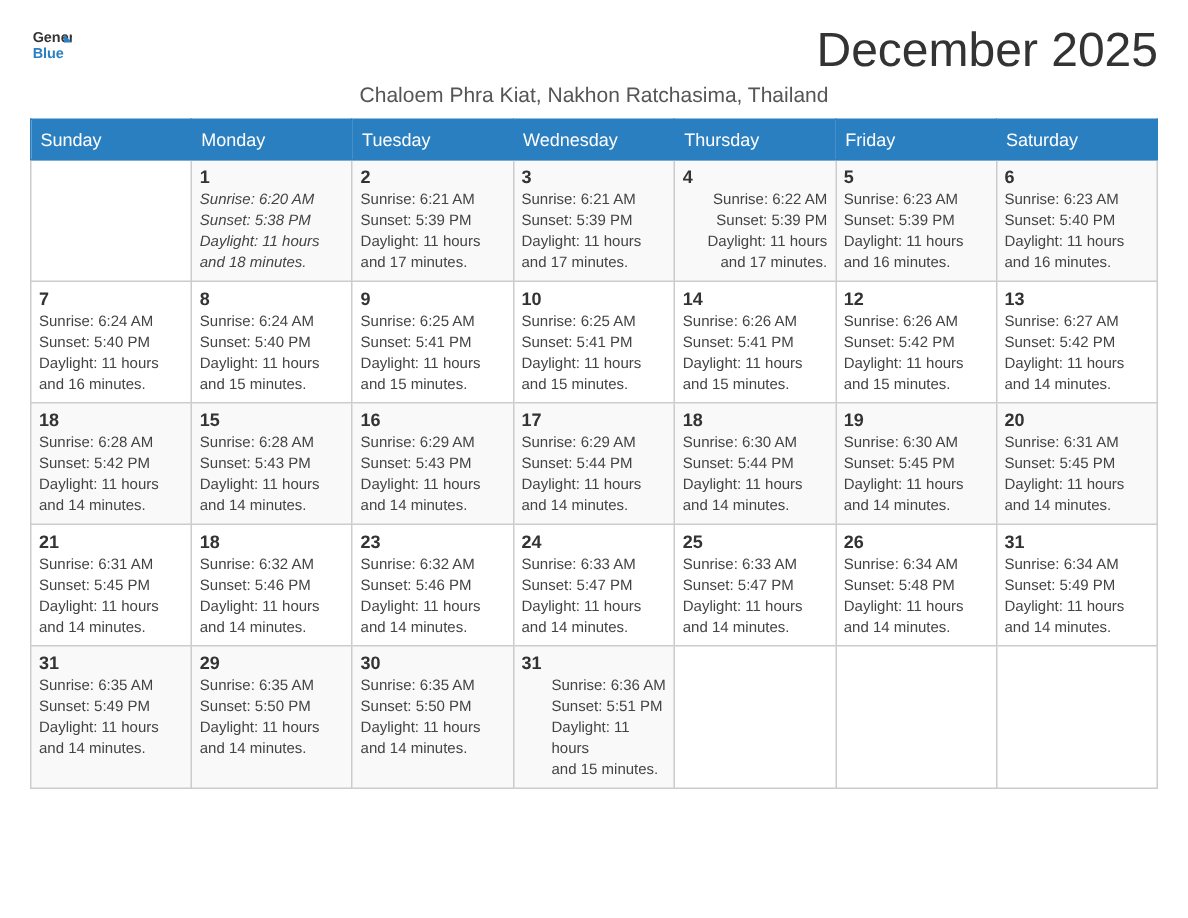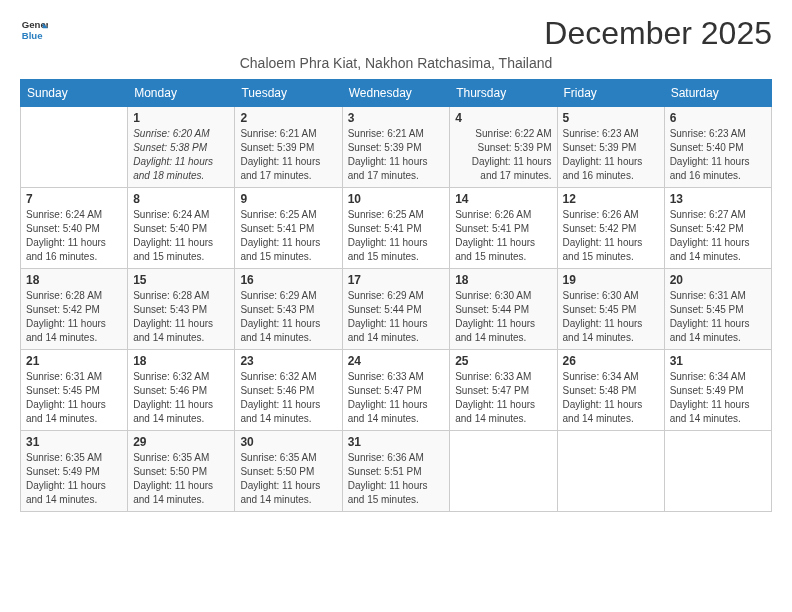--- a/index.html
+++ b/index.html
@@ -328,21 +328,21 @@
         </td>
         <td>
           <span class="day-num">30</span>
           <div class="day-info" style="white-space: pre-line;">Sunrise: 6:35 AM
 Sunset: 5:50 PM
 Daylight: 11 hours
 and 14 minutes.</div>
         </td>
         <td>
           <span class="day-num">31</span>
-          <div class="day-info" style="white-space: pre-line;">Sunrise: 6:36 AM
+          <div class="day-info" style="white-space: pre-line; margin-left: 20px;">Sunrise: 6:36 AM
 Sunset: 5:51 PM
 Daylight: 11 hours
 and 15 minutes.</div>
         </td>
         <td class="empty-cell"></td>
         <td class="empty-cell"></td>
         <td class="empty-cell"></td>
       </tr>
     </tbody>
 </table>

